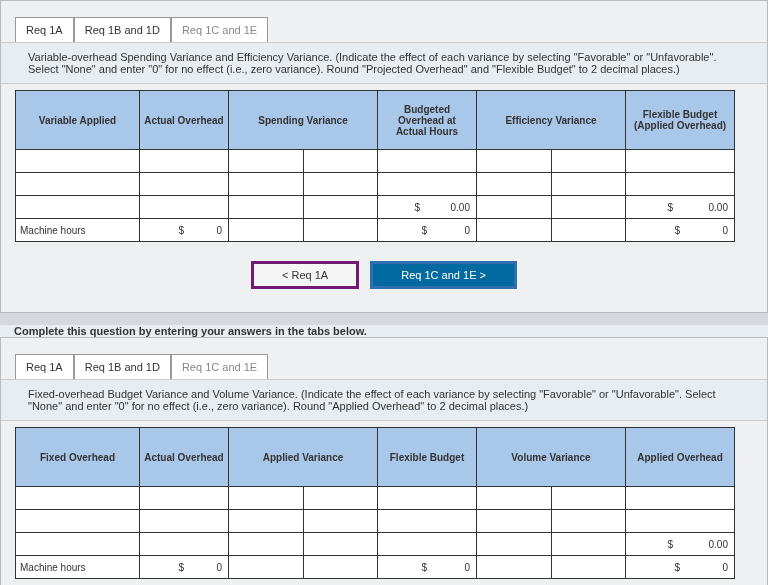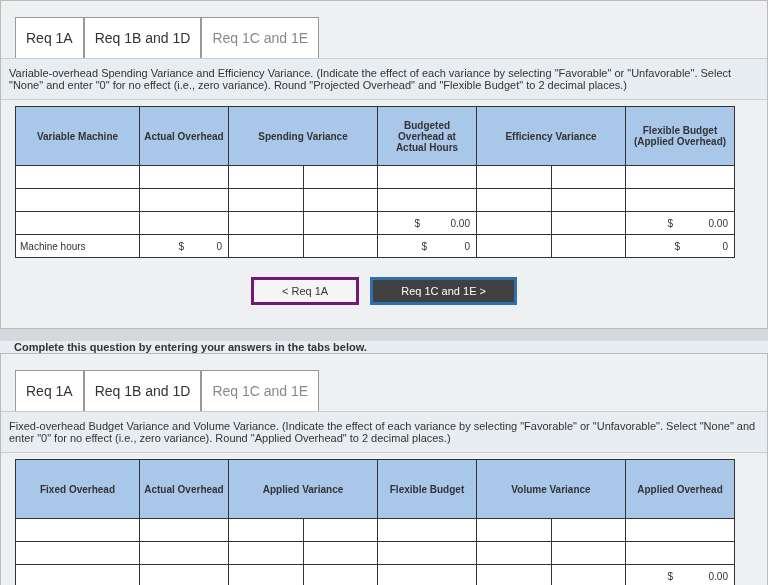--- a/index.html
+++ b/index.html
@@ -1,46 +1,46 @@
 <!DOCTYPE html>
 <html><head>
 <meta charset="utf-8">
 <style>
 body{margin:0;padding:0;background:#d5d8dc;font-family:Arial,sans-serif;font-size:11px;color:#333;width:768px}
 .panel{background:#eef0f2;margin:0 0 12px 0;padding:8px 0 10px 0;border:1px solid #bbb}
 .tabs{display:flex;margin:8px 0 0 14px}
-.tab{background:#fff;border:1px solid #999;padding:12px 10px;font-size:14px;margin-right:0;border-bottom:none}
+.tab{background:#fff;border:1px solid #999;padding:6px 10px;font-size:11px;margin-right:0;border-bottom:none}
 .tab.fade{color:#888}
-.instr{background:#e8edf1;padding:8px 8px;font-size:11px;color:#333;border-top:1px solid #ccc;border-bottom:1px solid #ccc}
+.instr{background:#e8edf1;padding:8px 27px;font-size:11px;color:#333;border-top:1px solid #ccc;border-bottom:1px solid #ccc}
 table.grid{border-collapse:collapse;margin:6px 14px 0 14px;background:#fff}
 table.grid th,table.grid td{border:1px solid #333;padding:0;height:22px;font-size:10px;text-align:center}
 table.grid th{background:#a9c7e8;font-weight:bold;height:50px;padding:4px}
 .subrow td{height:14px}
 .navbtns{text-align:center;margin:10px 0 4px 0}
 .navbtn{display:inline-block;background:#f5f5f5;border:3px solid #701a75;padding:5px 28px;font-size:11px;margin:9px 4px}
-.navbtn.blue{background:#404040;color:#fff;border-color:#2f6fb0}
+.navbtn.blue{background:#0369a1;color:#fff;border-color:#2f6fb0}
 .lead{background:#e8edf1;padding:0 14px;font-size:11px;font-weight:bold}
 .dollar{text-align:left;padding-left:6px}
 .num{padding-right:6px}
 </style>
 </head>
 <body>
 
 <div class="panel">
  <div class="tabs">
   <div class="tab">Req 1A</div>
   <div class="tab">Req 1B and 1D</div>
   <div class="tab fade">Req 1C and 1E</div>
  </div>
  <div class="instr">Variable-overhead Spending Variance and Efficiency Variance. (Indicate the effect of each variance by selecting "Favorable" or "Unfavorable". Select "None" and enter "0" for no effect (i.e., zero variance). Round "Projected Overhead" and "Flexible Budget" to 2 decimal places.)</div>
 
  <table class="grid">
   <tbody>
         <tr>
-   <th style="width:115px">Variable Machine</th>
+   <th style="width:115px">Variable Applied</th>
    <th style="width:80px">Actual Overhead</th>
    <th colspan="2" style="width:140px">Spending Variance</th>
    <th style="width:90px">Budgeted Overhead at Actual Hours</th>
    <th colspan="2" style="width:140px">Efficiency Variance</th>
    <th style="width:100px">Flexible Budget (Applied Overhead)</th>
   </tr>
   <tr class="subrow">
           <td></td>
           <td></td>
           <td style="width:70px"></td>

